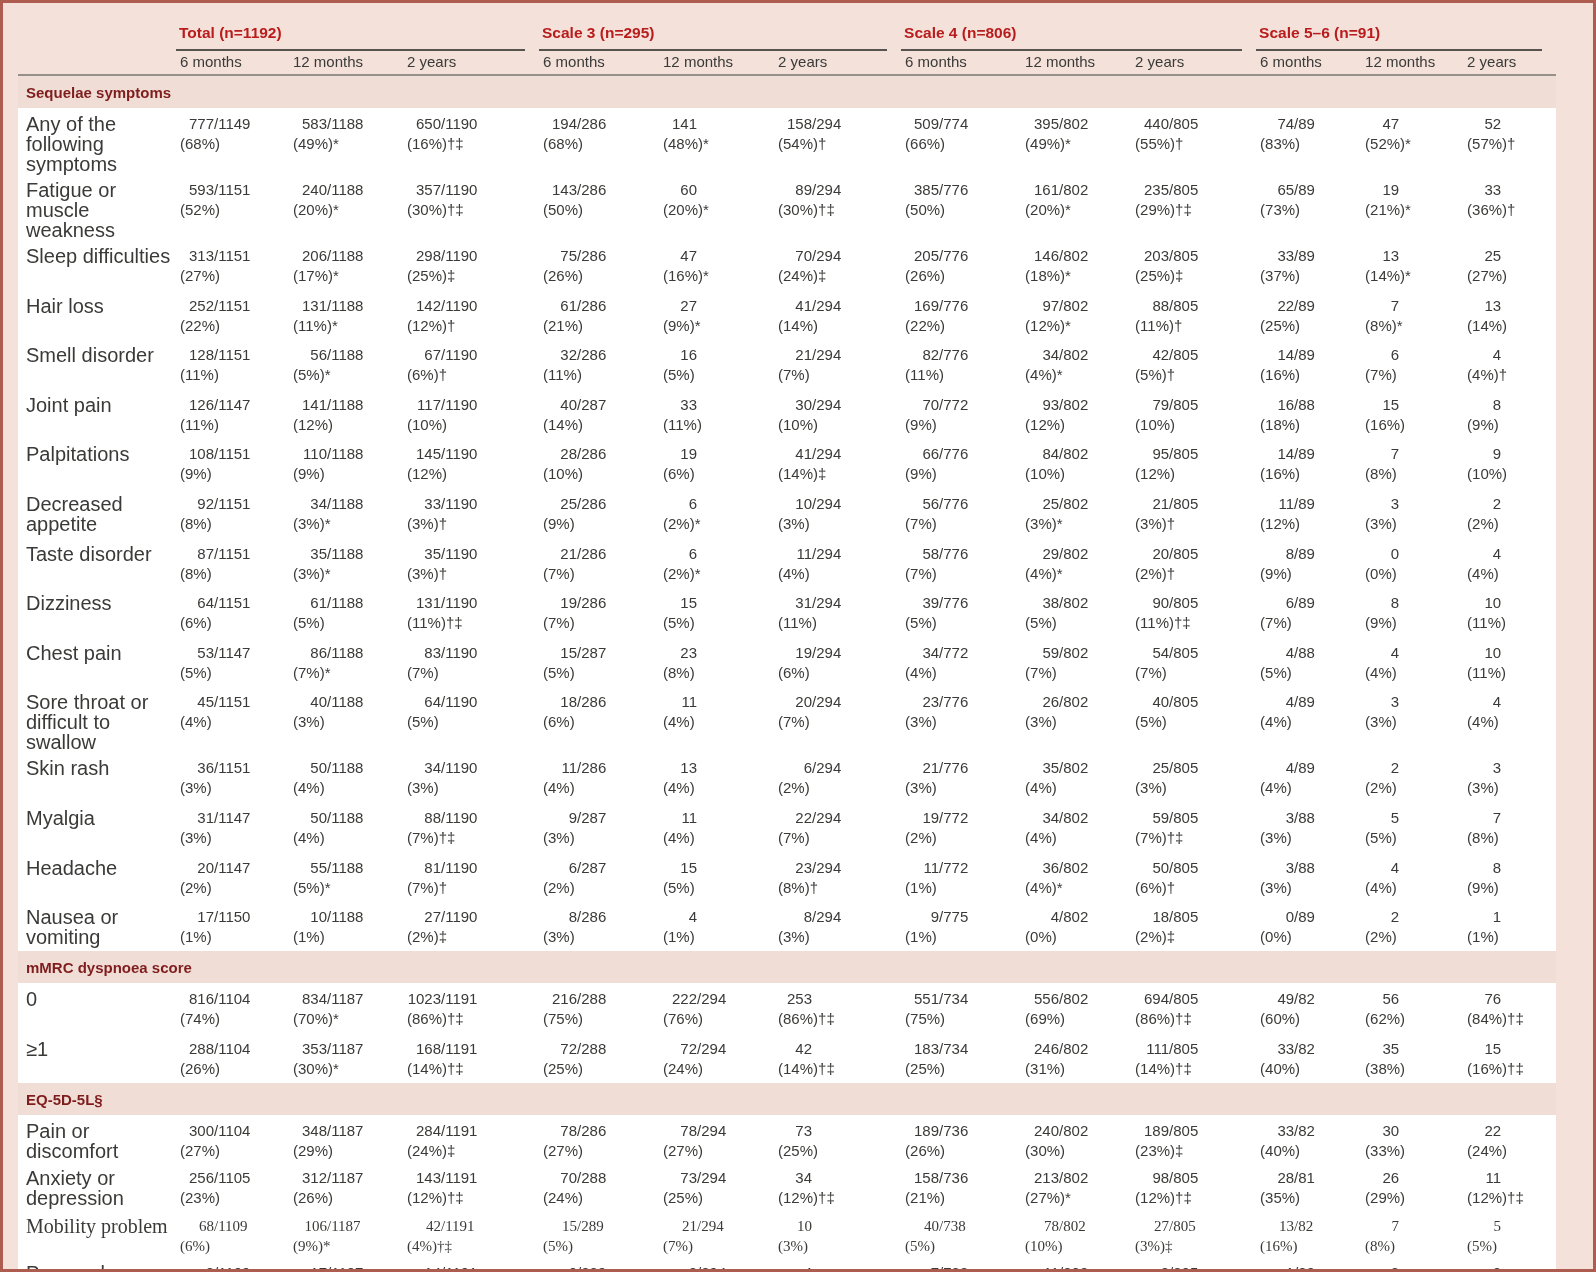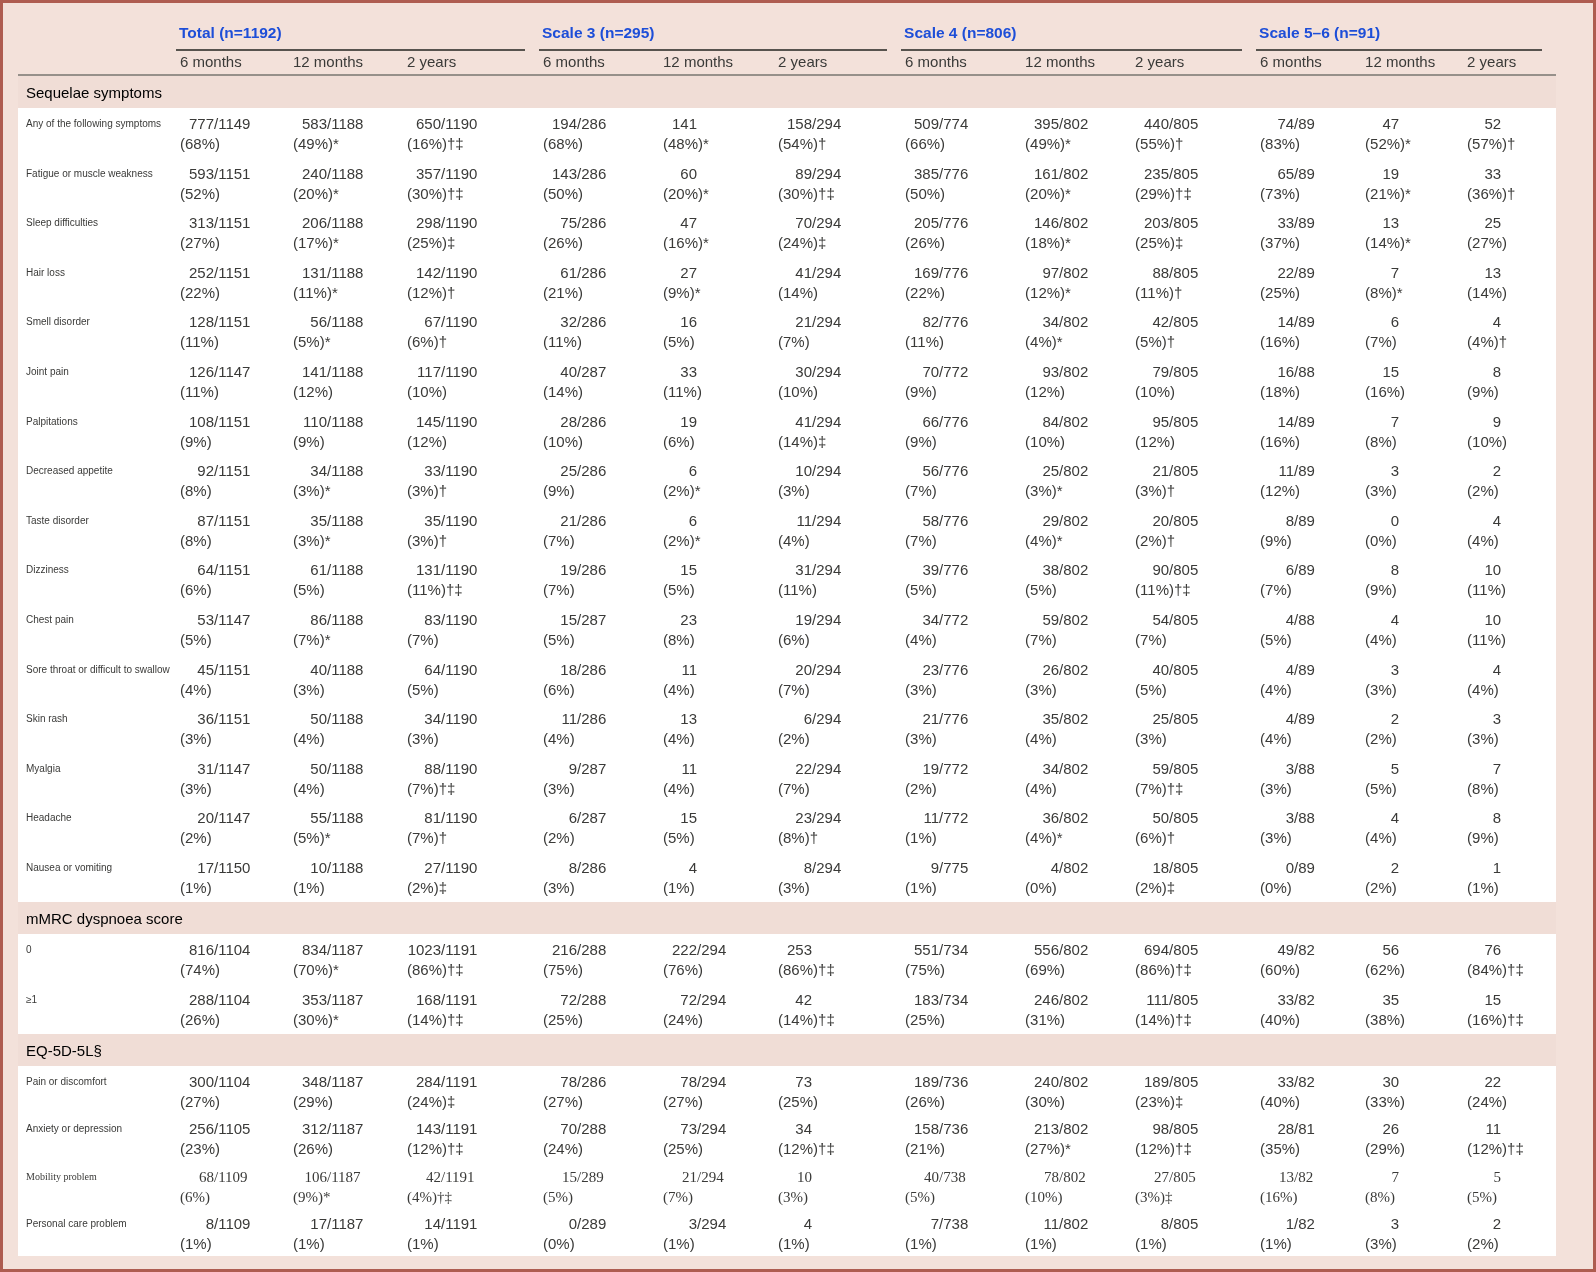--- a/index.html
+++ b/index.html
@@ -14,44 +14,44 @@
     color:#3a3a38;
     -webkit-font-smoothing:antialiased;
   }
   table.results{
     border-collapse:collapse;
     table-layout:fixed;
     width:1538px;
     margin:10px 0 0 15px;
   }
   thead th{
-    font-weight:bold;text-align:left;color:#1d4ed8;
+    font-weight:bold;text-align:left;color:#b91c1c;
     font-size:15.5px;padding:0;
   }
   tr.group-h{height:38px;}
   tr.group-h th{vertical-align:bottom;}
   tr.group-h .gtitle{
     border-bottom:2px solid #57534e;
     padding:0 0 7px 3px;margin-right:14px;
   }
   tr.sub-h{height:14px;}
   tr.sub-h th{
     font-size:15px;font-weight:normal;color:#3a3a38;
     vertical-align:middle;padding:2px 0 4px 4px;
     border-bottom:2px solid #96908a;
   }
   tr.band td{
     background:#f0ddd6;
     height:31px;
-    font-weight:normal;color:#000000;font-size:15px;
+    font-weight:bold;color:#7f1d1d;font-size:15px;
     vertical-align:middle;padding:1px 0 0 8px;
   }
   tr.datarow{background:#ffffff;}
   td.lbl{
-    font-size:10px;line-height:20px;
+    font-size:20px;line-height:20px;
     vertical-align:top;padding:6px 4px 0 8px;
   }
   td.val{
     font-size:15px;line-height:20px;
     vertical-align:top;padding:6px 2px 0 4px;
     white-space:nowrap;
   }
   td.val .n{display:inline-block;min-width:34px;text-align:right;}
   td.val .pct{display:block;}
 </style>

